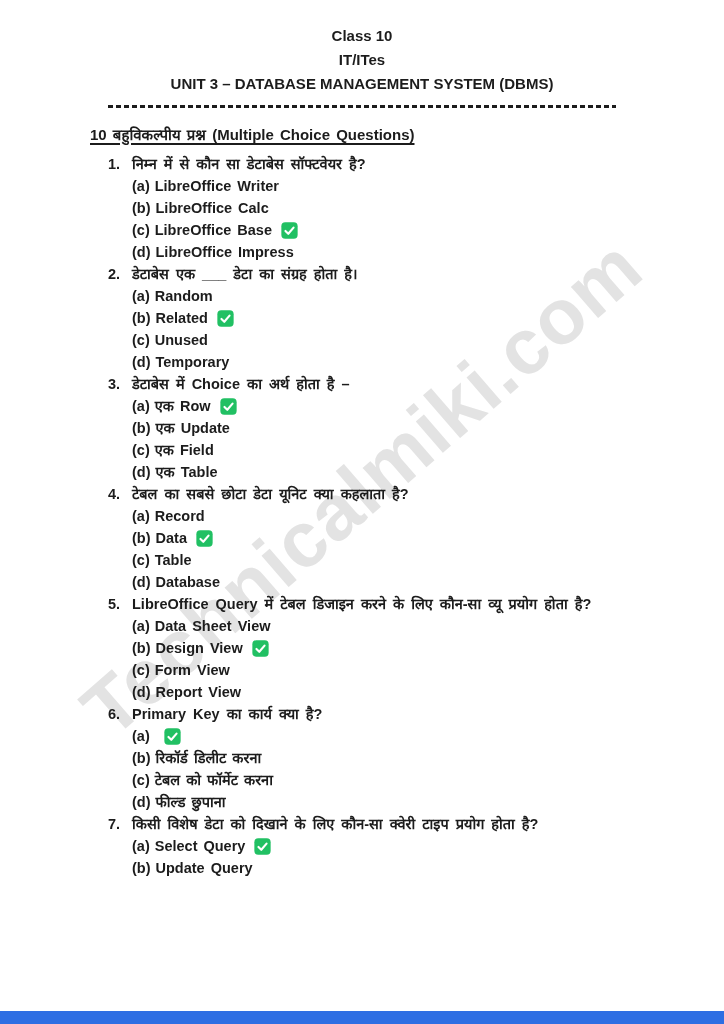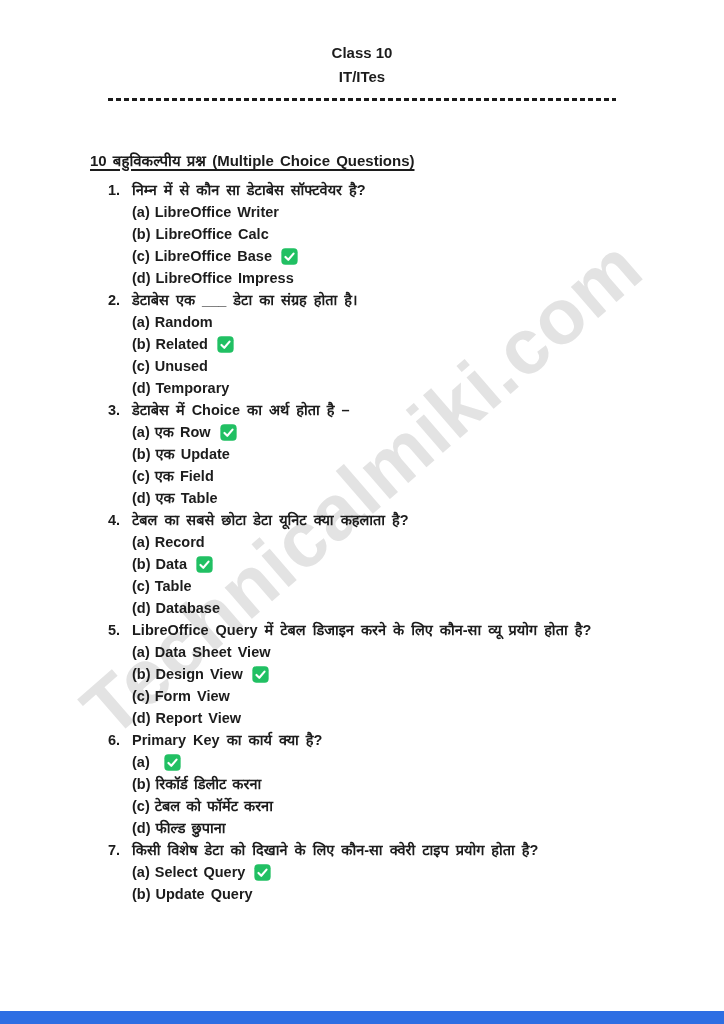--- a/index.html
+++ b/index.html
@@ -8,27 +8,27 @@
     background:#ffffff;color:#1c1c1c;
     font-family:"Liberation Sans",sans-serif;font-weight:700;
   }
   .watermark{
     position:absolute;left:50%;top:488px;z-index:0;
     transform:translate(-50%,-50%) rotate(-41deg);
     font-size:78px;letter-spacing:1px;color:#e3e3e3;
     white-space:nowrap;pointer-events:none;user-select:none;
   }
   .content{position:relative;z-index:1;}
-  .page-header{padding-top:41px;text-align:center;font-size:15px;line-height:24px;}
+  .page-header{padding-top:24px;text-align:center;font-size:15px;line-height:24px;}
   .divider{
     margin:9px 0 0 108px;width:508px;height:3px;
     background:repeating-linear-gradient(90deg,#1c1c1c 0 5px,transparent 5px 8px);
   }
   .section-heading{
-    margin:49px 0 9px 90px;font-size:15px;
+    margin:16px 0 9px 90px;font-size:15px;
     text-decoration:underline;text-decoration-thickness:2px;text-underline-offset:3px;
     word-spacing:2px;
   }
   .questions{margin-left:108px;font-size:14.5px;}
   .q-line{display:flex;line-height:22px;word-spacing:3px;}
   .q-num{flex:0 0 24px;}
   .q-body{flex:1;padding-right:60px;}
   .opt-line{padding-left:24px;line-height:22px;word-spacing:2px;display:flex;align-items:center;}
   .opt-label{margin-right:5px;}
   .check{display:inline-flex;margin-left:9px;align-items:center;}
@@ -37,20 +37,21 @@
 </style>
 </head>
 <body style="color: rgb(28, 28, 28);">
 
 <div class="watermark" style="color: rgb(227, 227, 227);">Technicalmiki.com</div>
 
 <div class="content">
   <div class="page-header">
     <div>Class 10</div>
     <div>IT/ITes</div>
+    <div>UNIT 3 – DATABASE MANAGEMENT SYSTEM (DBMS)</div>
   </div>
 
   <div class="divider"></div>
 
   <div class="section-heading">10 बहुविकल्पीय प्रश्न (Multiple Choice Questions)</div>
 
   <div class="questions">
       <div class="question">
         <div class="q-line">
           <span class="q-num">1.</span>

